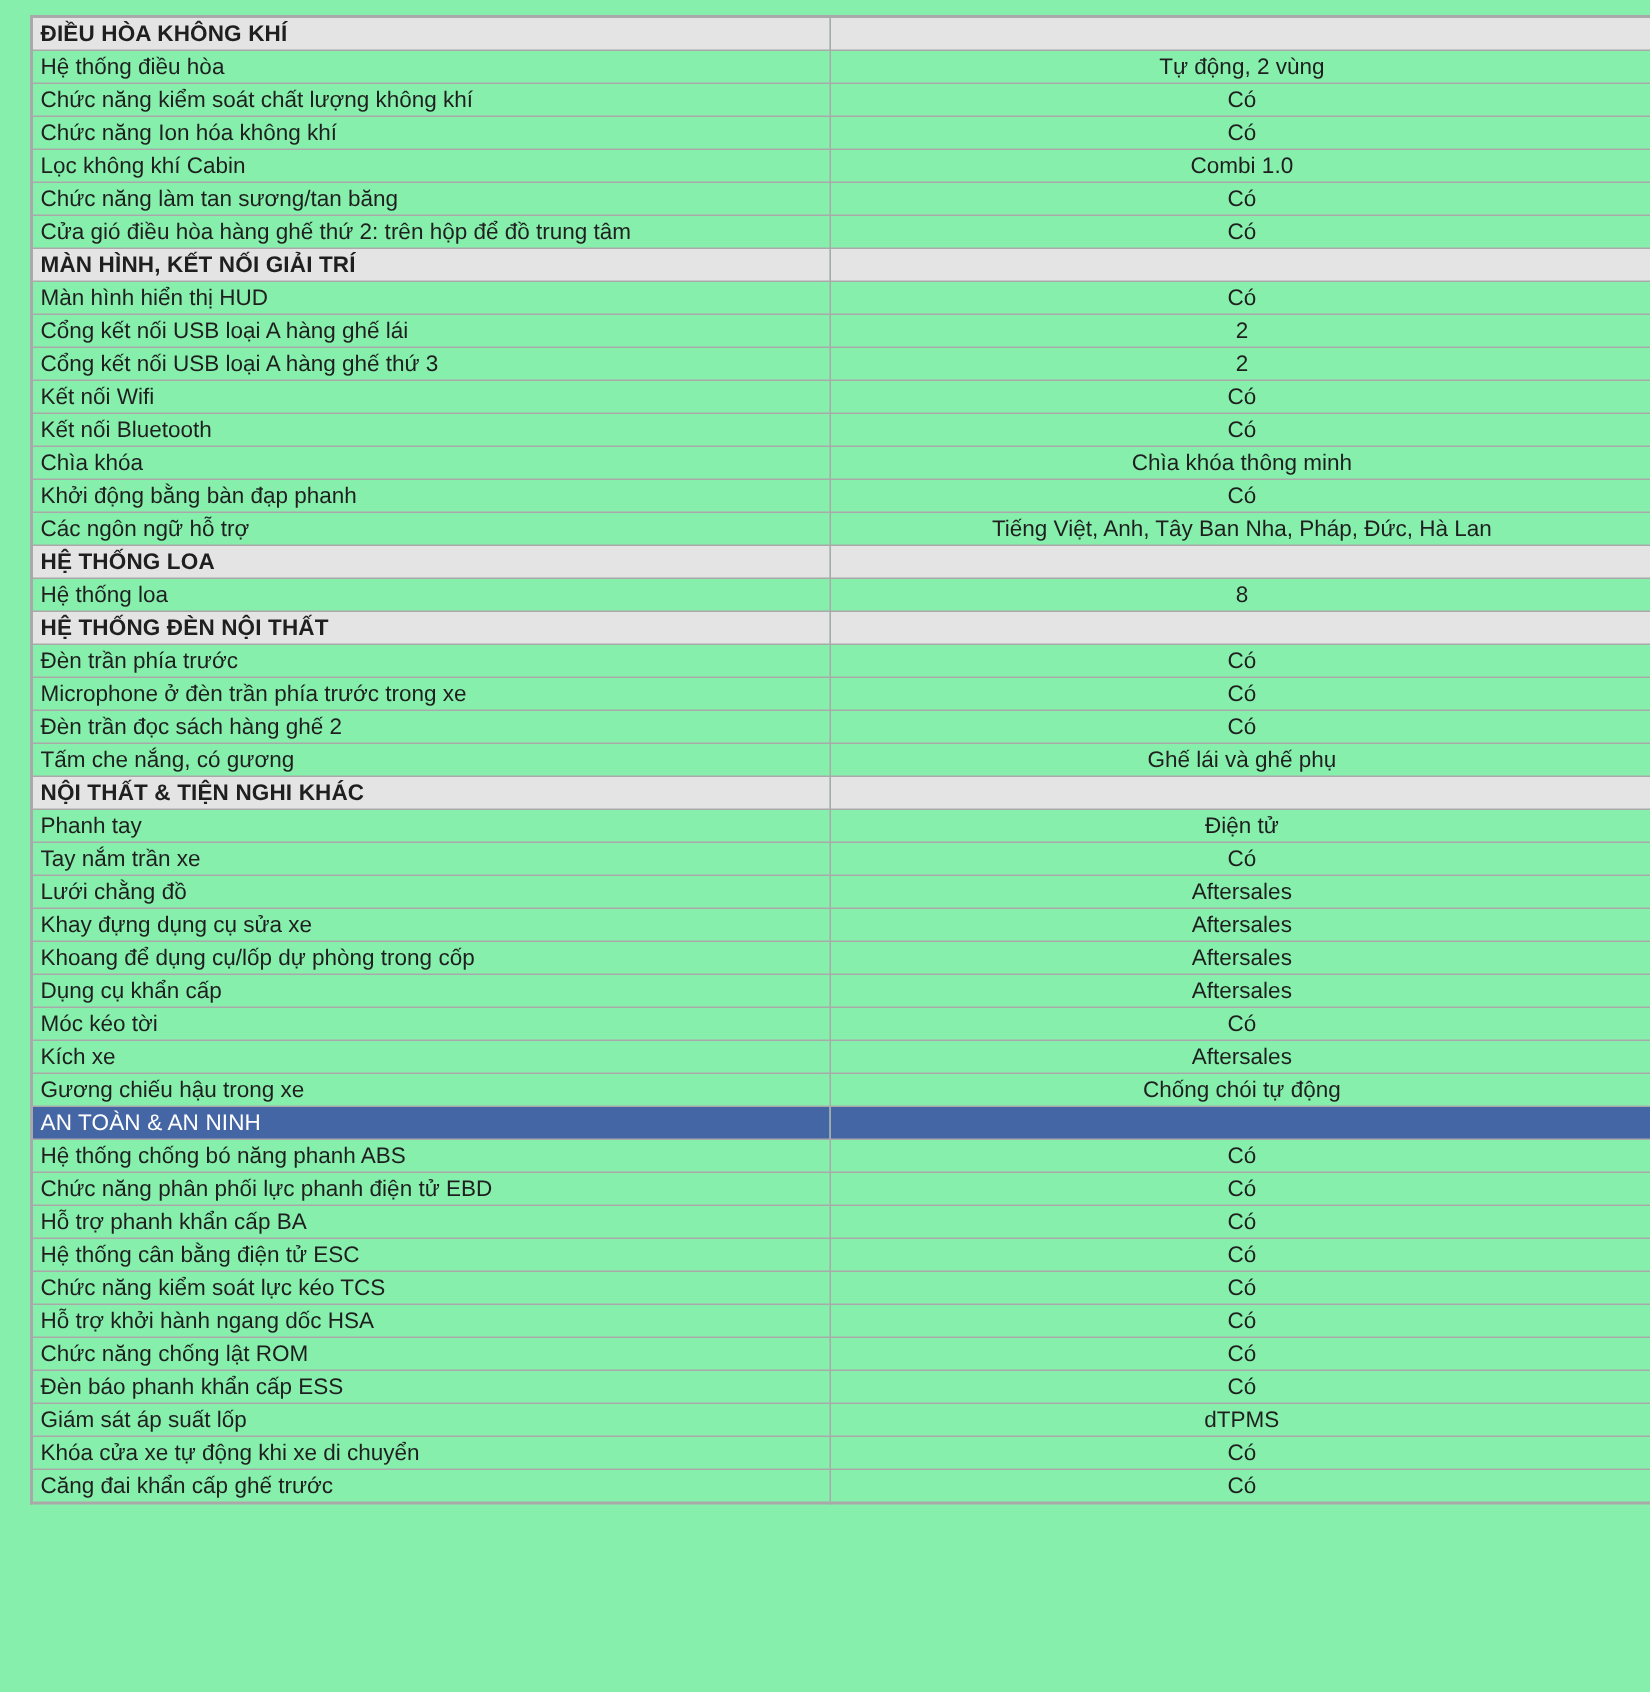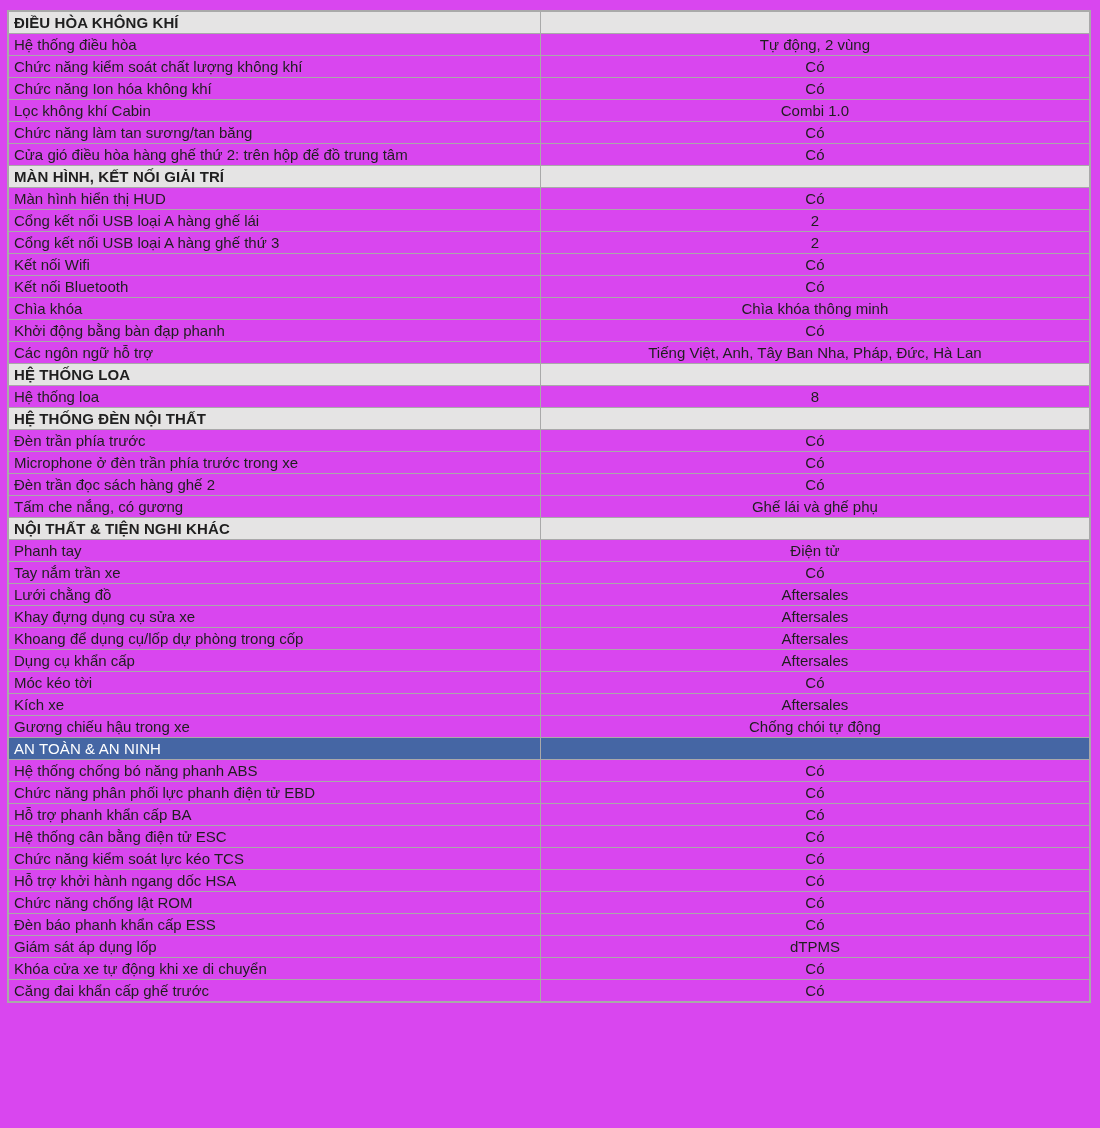--- a/index.html
+++ b/index.html
@@ -4,23 +4,23 @@
 <style>
   html, body {
     margin: 0;
     padding: 0;
     background: #ffffff;
     font-family: "Liberation Sans", "DejaVu Sans", sans-serif;
   }
   .page {
     width: 1100px;
     height: 1128px;
-    background: #d946ef;
+    background: #86efac;
     box-sizing: border-box;
-    padding: 10px 7px;
+    padding: 10px 20px;
   }
   table.spec {
     width: 1084px;
     border-collapse: collapse;
     table-layout: fixed;
     border: 2px solid #a9a9a9;
   }
   col.c1 { width: 49.2%; }
   col.c2 { width: 50.8%; }
   td {
@@ -219,21 +219,21 @@
         </tr>
         <tr class="item">
           <td class="label-cell">Chức năng chống lật ROM</td>
           <td class="value-cell">Có</td>
         </tr>
         <tr class="item">
           <td class="label-cell">Đèn báo phanh khẩn cấp ESS</td>
           <td class="value-cell">Có</td>
         </tr>
         <tr class="item">
-          <td class="label-cell">Giám sát áp dụng lốp</td>
+          <td class="label-cell">Giám sát áp suất lốp</td>
           <td class="value-cell">dTPMS</td>
         </tr>
         <tr class="item">
           <td class="label-cell">Khóa cửa xe tự động khi xe di chuyển</td>
           <td class="value-cell">Có</td>
         </tr>
         <tr class="item">
           <td class="label-cell">Căng đai khẩn cấp ghế trước</td>
           <td class="value-cell">Có</td>
         </tr>

